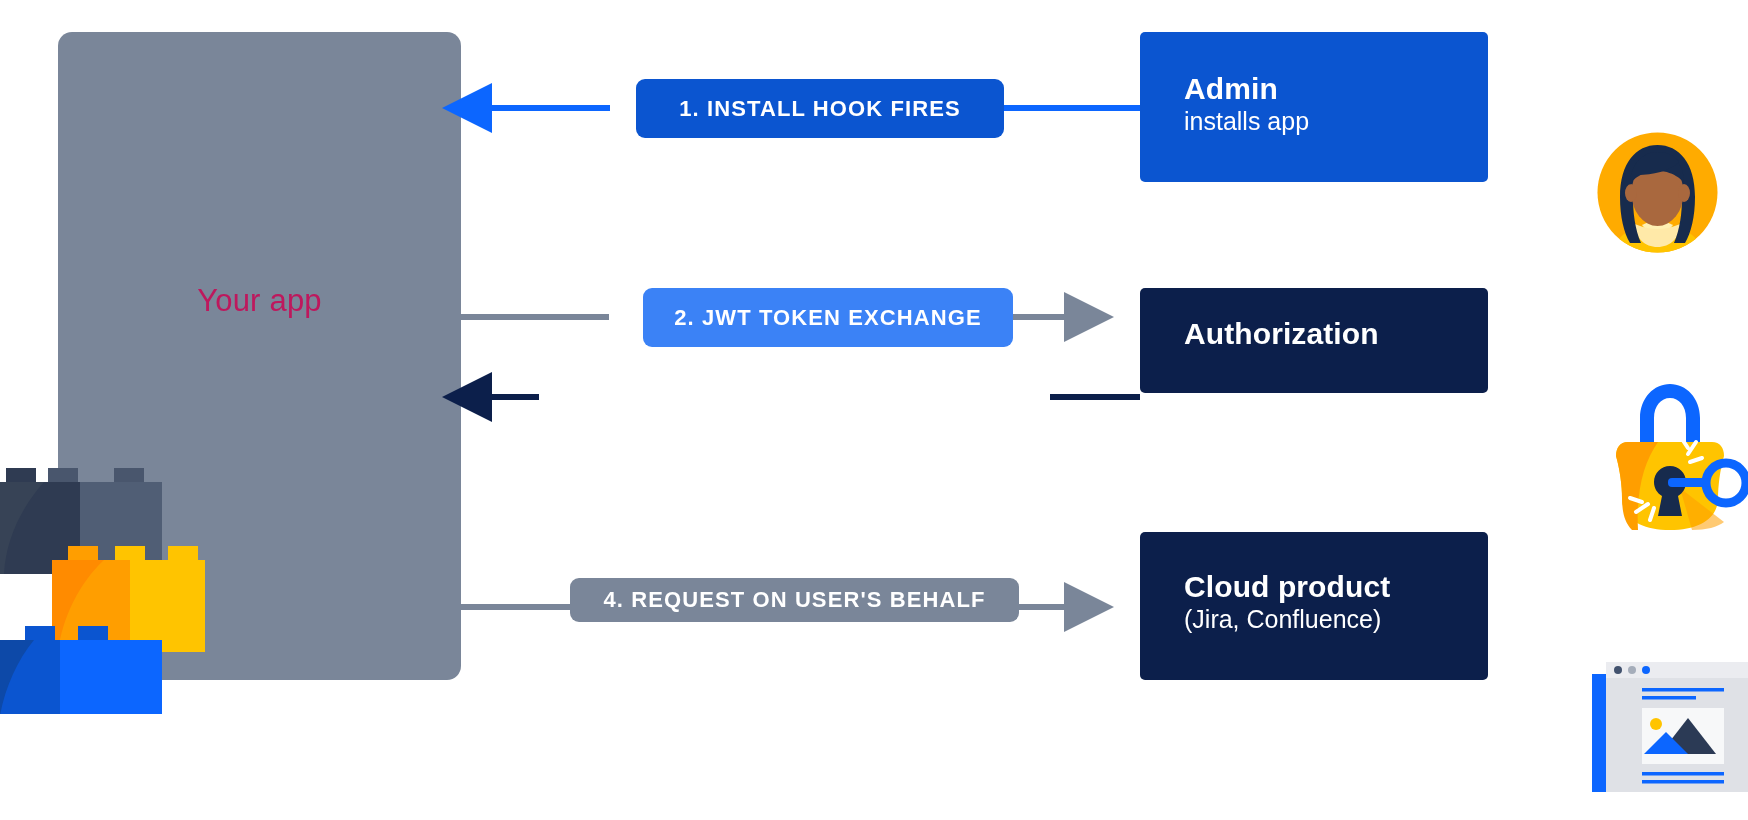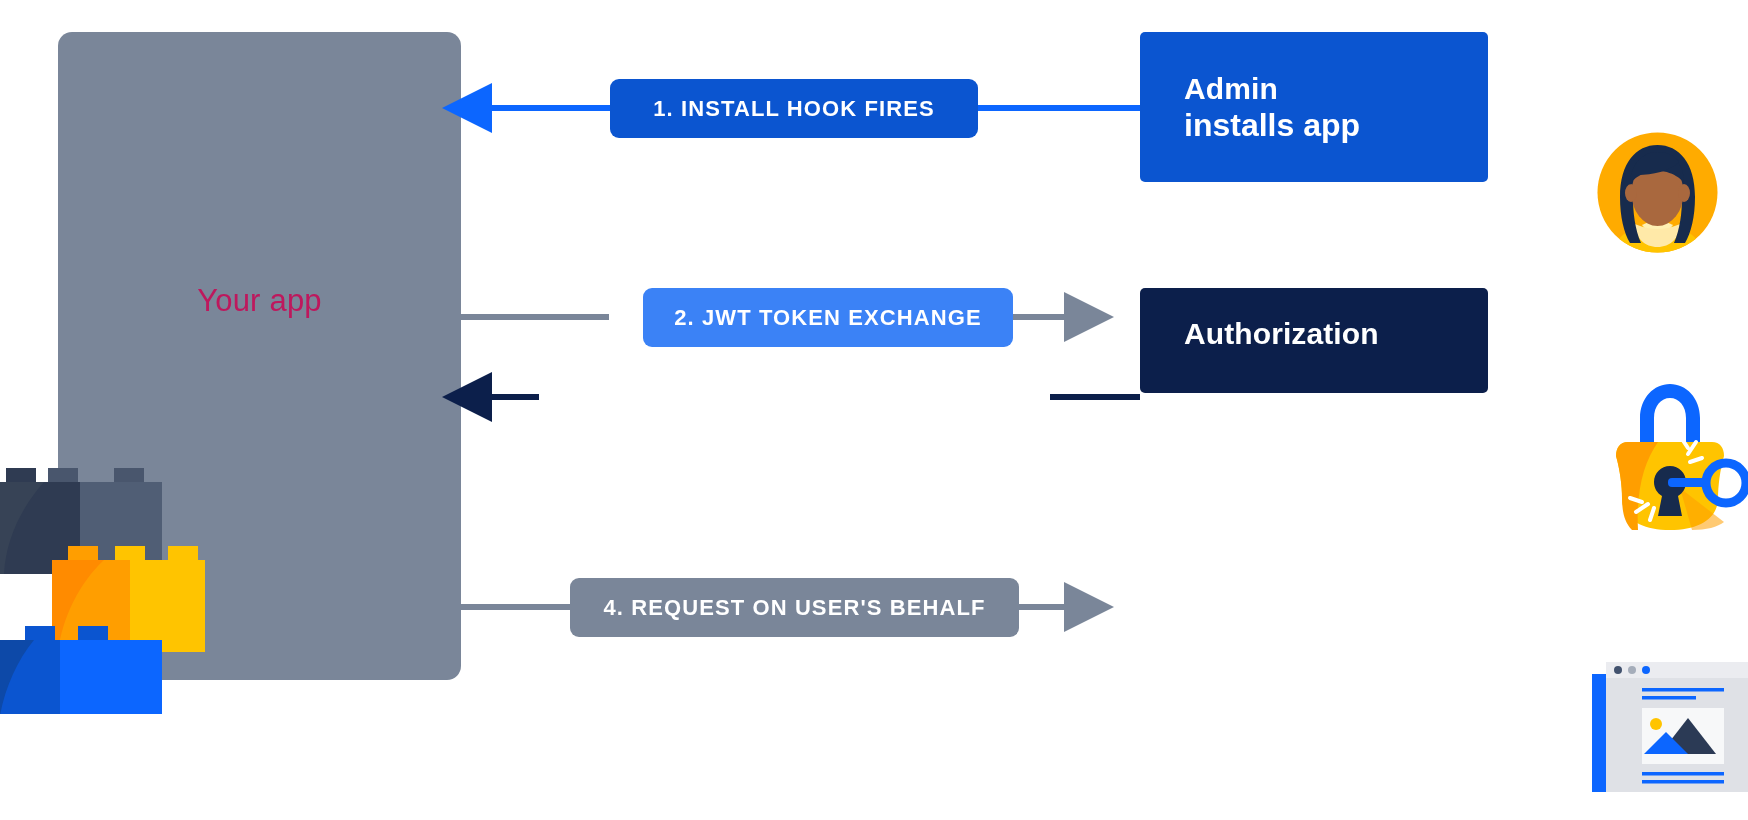--- a/index.html
+++ b/index.html
@@ -21,40 +21,40 @@
     text-align:center; color:#be185d; font-size:31px; font-weight:400;
     letter-spacing:.2px;
   }
 
   
   .lego-wrap{ position:absolute; left:0px; top:452px; width:205px; height:260px; }
 
   
   .card{ position:absolute; border-radius:5px; }
   .card-title{ color:#fff; font-size:30px; font-weight:700; letter-spacing:.1px; line-height:1.12; }
-  .card-sub{ color:#fff; font-size:32px; font-weight:700; line-height:1.2; }
+  .card-sub{ color:#fff; font-size:25px; font-weight:400; line-height:1.2; }
   .card-inner{ position:absolute; left:44px; }
 
   #card-admin { left:1140px; top:32px;  width:348px; height:150px; background:#0b55d0; }
   #card-admin .card-inner{ top:40px; }
   #card-auth  { left:1140px; top:288px; width:348px; height:105px; background:#0c1f4b; }
   #card-auth  .card-inner{ top:29px; }
   #card-cloud { left:1140px; top:532px; width:348px; height:148px; background:#0c1f4b; }
   #card-cloud .card-inner{ top:38px; }
 
   
   .pill{
     position:absolute; display:flex; align-items:center; justify-content:center;
     border-radius:9px; color:#fff; font-weight:700; letter-spacing:1.1px;
     font-size:22px; white-space:nowrap; padding:0 20px;
   }
-  #pill-1{ left:610px; top:79px;  width:368px; height:59px; background:#0b55d0; }
+  #pill-1{ left:636px; top:79px;  width:368px; height:59px; background:#0b55d0; }
   #pill-2{ left:609px; top:288px; width:370px; height:59px; background:#3b82f6;margin-left:34px; }
   #pill-3{ left:539px; top:368px; width:511px; height:59px; background:#0c1f4b; }
-  #pill-4{ left:570px; top:578px; width:449px; height:59px; background:#7a8699; }
+  #pill-4{ left:570px; top:578px; width:449px; height:44px; background:#7a8699; }
 
   
   .conn{ position:absolute; left:0; top:0; width:1748px; height:820px; pointer-events:none; }
 
   .icon-abs{ position:absolute; }
 </style>
 </head>
 <body>
 
 <div id="stage">
@@ -184,20 +184,26 @@
         <line x1="92" y1="66" x2="100" y2="78"></line>
         <line x1="108" y1="72" x2="100" y2="84"></line>
         <line x1="114" y1="88" x2="102" y2="92"></line>
         <line x1="42" y1="128" x2="54" y2="132"></line>
         <line x1="48" y1="142" x2="60" y2="134"></line>
         <line x1="62" y1="150" x2="66" y2="138"></line>
       </g>
     </svg>
   </div>
 
+  <div class="card" id="card-cloud">
+    <div class="card-inner">
+      <div class="card-title">Cloud product</div>
+      <div class="card-sub">(Jira, Confluence)</div>
+    </div>
+  </div>
 
   <div class="icon-abs" style="left:1592px; top:662px;">
     <svg width="156" height="140" viewBox="0 0 156 140" xmlns="http://www.w3.org/2000/svg">
 
       <rect x="0" y="12" width="22" height="118" fill="#0c66ff"></rect>
 
       <rect x="14" y="0" width="142" height="130" fill="#dfe1e6"></rect>
 
       <rect x="14" y="0" width="142" height="16" fill="#ebecf0"></rect>
       <circle cx="26" cy="8" r="4" fill="#42526e"></circle>

